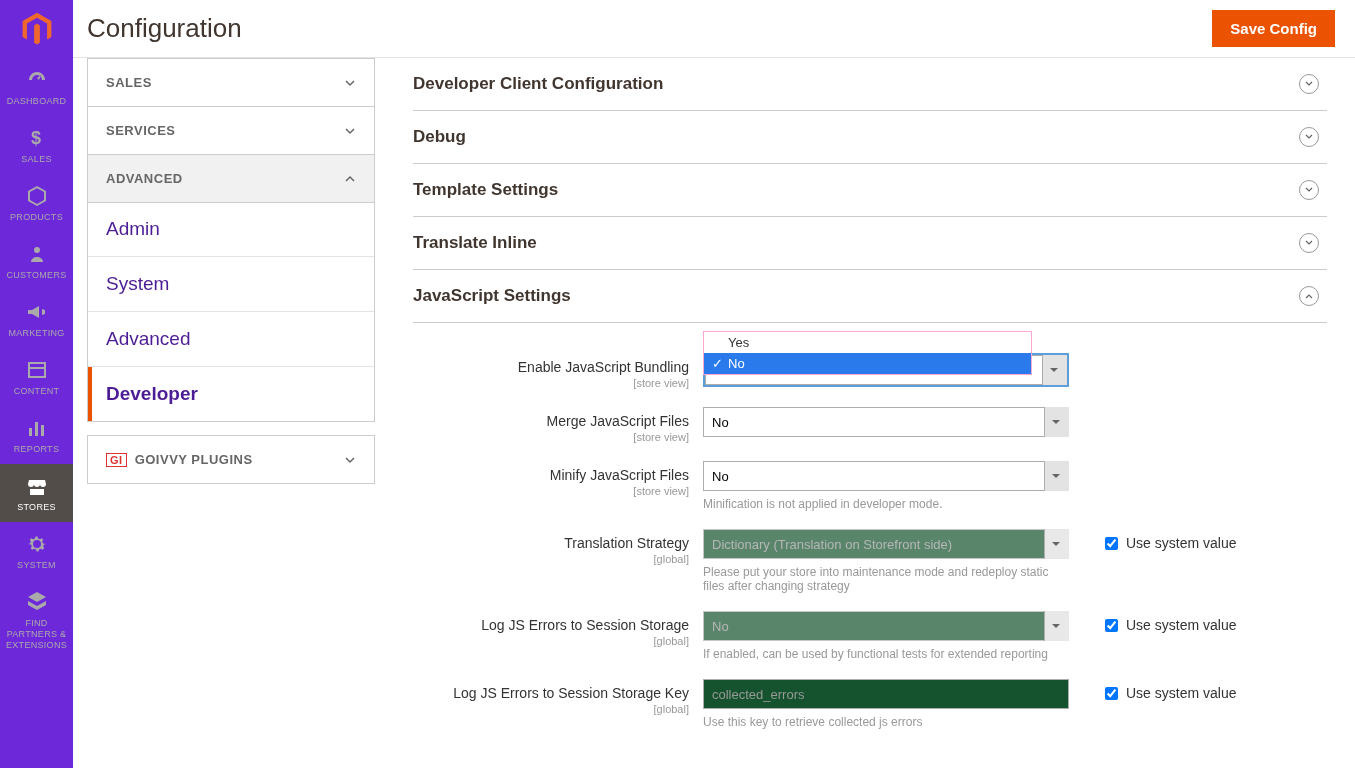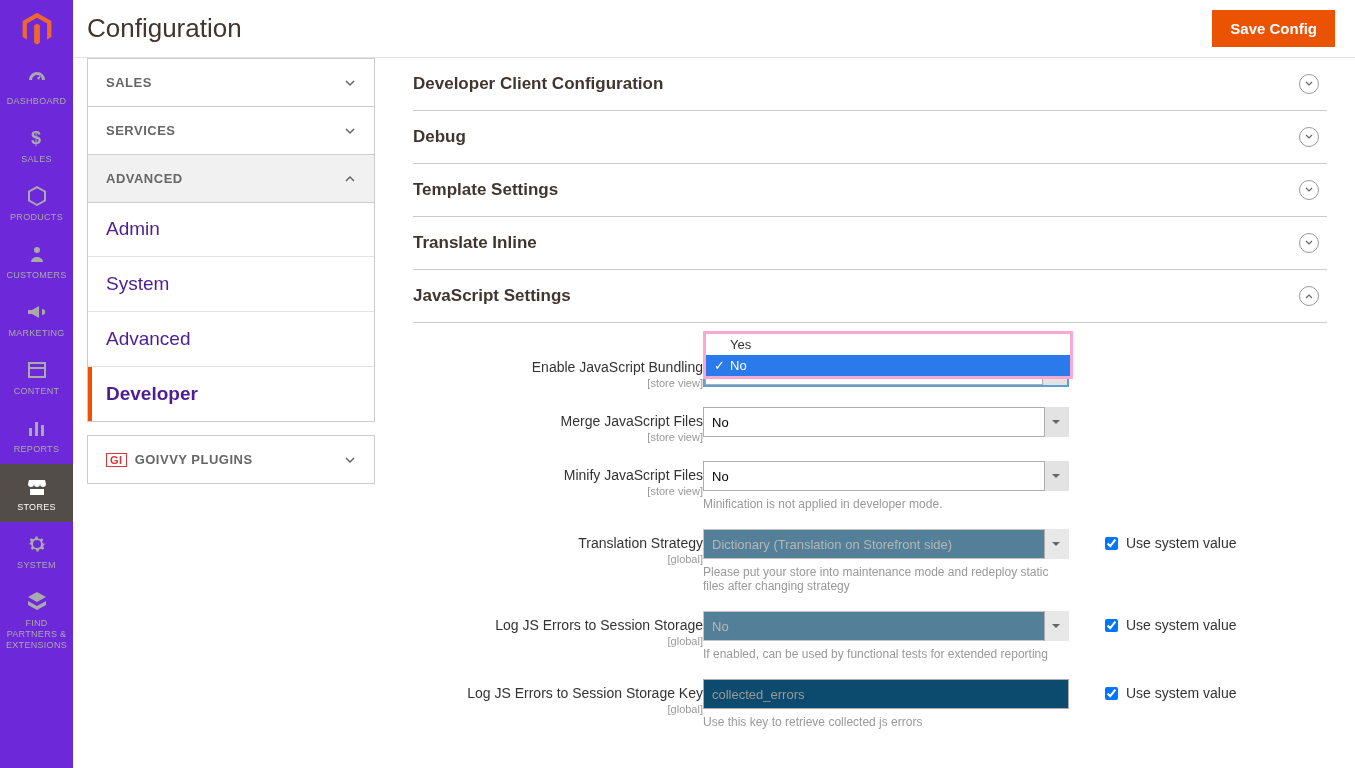--- a/index.html
+++ b/index.html
@@ -37,37 +37,37 @@
 .section-spacer { height: 14px; }
 
 
 .fieldset-header { display: flex; justify-content: space-between; align-items: center; padding: 16px 8px 16px 0; border-bottom: 1px solid #ccc; cursor: pointer; }
 .fieldset-header h3 { font-size: 17px; font-weight: 600; color: #41362f; }
 .expand-icon { width: 20px; height: 20px; border: 1px solid #999; border-radius: 50%; display: flex; align-items: center; justify-content: center; }
 .expand-icon svg { width: 10px; height: 10px; }
 
 .fieldset-body { padding: 30px 0 20px 0; }
 .field-row { display: flex; align-items: flex-start; margin-bottom: 18px; position: relative; }
-.field-label { width: 290px; text-align: right; padding-top: 6px; font-size: 14px; color: #333; }
+.field-label { width: 290px; text-align: right; padding-right: 14px; padding-top: 6px; font-size: 14px; color: #333; }
 .field-scope { display: block; font-size: 11px; color: #999; margin-top: 2px; }
 .field-control { width: 366px; }
 .field-extra { margin-left: 36px; display: flex; align-items: center; padding-top: 6px; }
 .field-extra input[type=checkbox] { margin-right: 8px; }
 .field-note { font-size: 12px; color: #999; margin-top: 6px; }
 
 select, input[type=text] { width: 100%; height: 30px; border: 1px solid #adadad; padding: 0 8px; font-size: 13px; background: #fff; }
 select { appearance: none; -webkit-appearance: none; background: #fff; }
 .select-wrap { position: relative; }
 .select-wrap::after { content: ''; position: absolute; right: 0; top: 0; width: 24px; height: 30px; background: #e3e3e3; border-left: 1px solid #adadad; pointer-events: none; }
 .select-wrap::before { content: ''; position: absolute; right: 9px; top: 13px; border-left: 4px solid transparent; border-right: 4px solid transparent; border-top: 4px solid #666; z-index: 1; pointer-events: none; }
-select:disabled, input:disabled { background: #0c4a6e; color: #999; }
+select:disabled, input:disabled { background: #14532d; color: #999; }
 .select-wrap.disabled::after { background: #e8e8e8; }
 
 
-.dropdown-open { position: absolute; left: 290px; top: -22px; width: 370px; border: 3px solid #f9a8d4; background: #fff; z-index: 10; }
+.dropdown-open { position: absolute; left: 290px; top: -22px; width: 329px; border: 1px solid #f9a8d4; background: #fff; z-index: 10; }
 .dropdown-open .opt { padding: 3px 8px 3px 24px; font-size: 13px; position: relative; }
 .dropdown-open .opt.selected { background: #2a7aeb; color: #fff; }
 .dropdown-open .opt.selected::before { content: '✓'; position: absolute; left: 8px; }
 .bundling-row .field-control .select-wrap { border: 2px solid #5e9ed6; }
 
 .chev { width: 12px; height: 12px; }
 </style>
 </head>
 <body>
 

